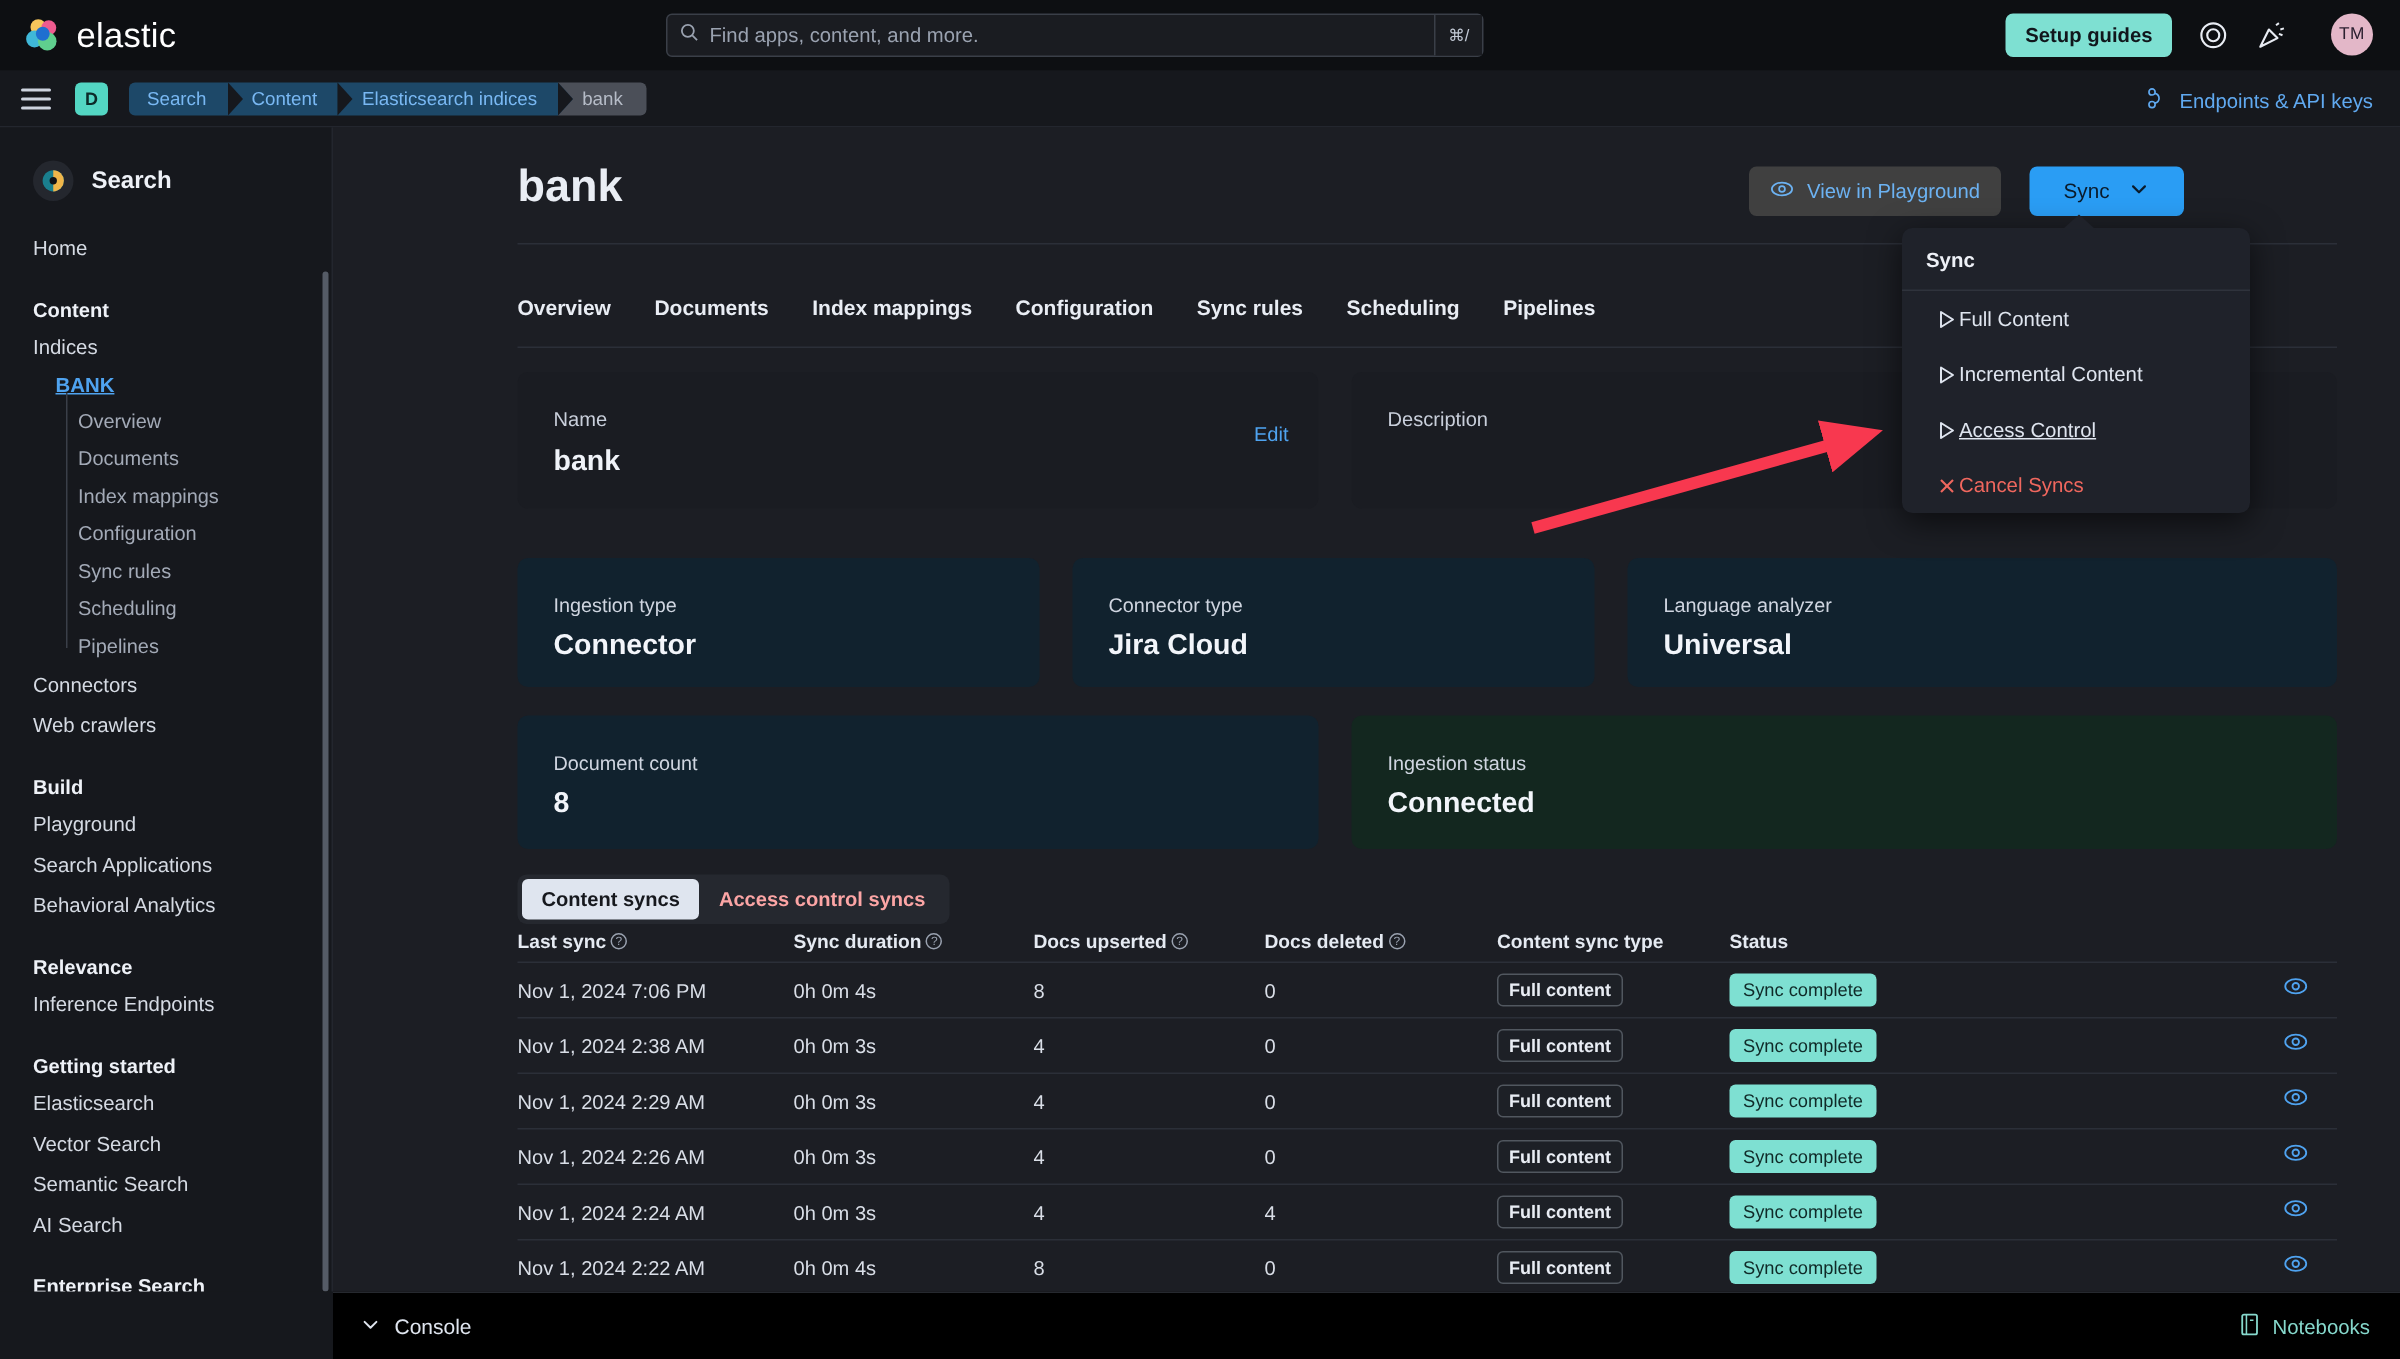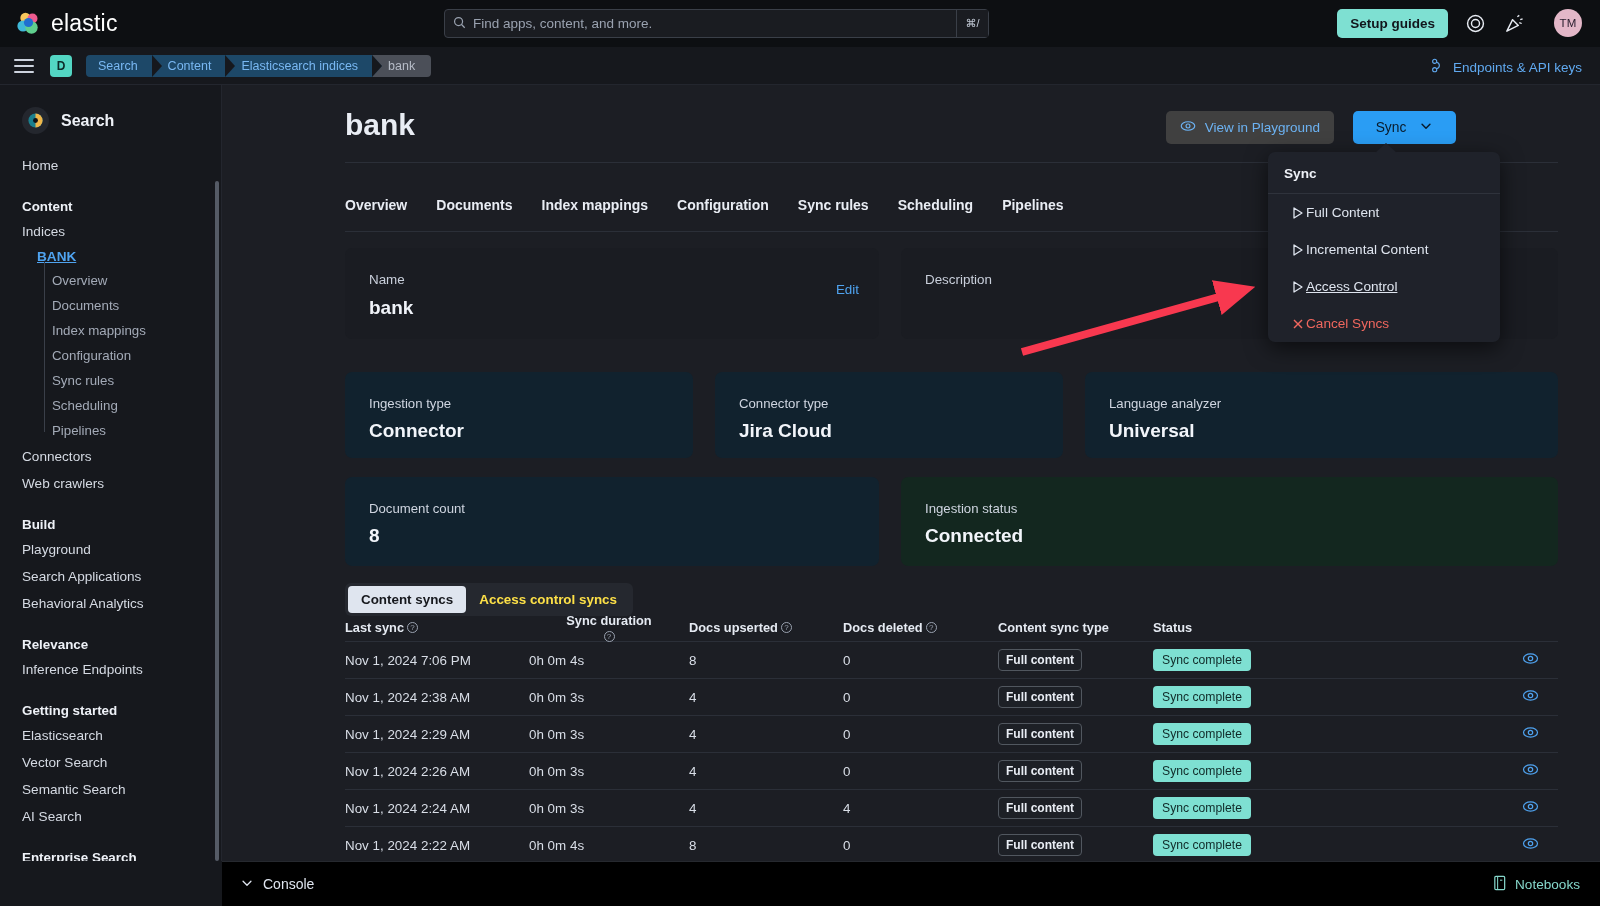--- a/index.html
+++ b/index.html
@@ -166,31 +166,31 @@
   .card-edit { position: absolute; right: 20px; top: 34px; font-size: 13.4px; color: #4fa3f0; cursor: pointer; }
 
   .card-blue { background: #11222e; }
   .card-green { background: #13271f; }
   .card-lbl-sm { font-size: 13.2px; color: #cfd5e0; }
   .card-val-lg { font-size: 19px; font-weight: 700; color: #f2f5fa; margin-top: 9px; }
 
   
   .tabtoggle { position: absolute; left: 123px; top: 498px; display: flex; background: #25282f; border-radius: 6px; padding: 3px; }
   .tabtoggle .tt {
-    font-size: 13.4px; padding: 6px 13px; border-radius: 4px; cursor: pointer; color: #fde047; font-weight:700;
+    font-size: 13.4px; padding: 6px 13px; border-radius: 4px; cursor: pointer; color: #fca5a5; font-weight:700;
   }
   .tabtoggle .tt.active { background: #dfe5ef; color: #16181d; }
 
   
   .tbl { position: absolute; left: 123px; top: 528px; width: 1213px; }
   .tr { display: flex; align-items: center; height: 37px; border-bottom: 1px solid #2b2f38; }
   .tr.head { height: 29px; border-bottom: 1px solid #2b2f38; }
   .th { font-size: 12.8px; font-weight: 700; color: #e5eaf2; display:flex; align-items:center; gap:3px;}
   .td { font-size: 13.4px; color: #d9dee7; }
-  .c1 { width: 184px; } .c2 { width: 160px; flex-direction: column; } .c3 { width: 154px; }
+  .c1 { width: 184px; } .c2 { width: 160px; } .c3 { width: 154px; }
   .c4 { width: 155px; } .c5 { width: 155px; } .c6 { width: 155px; }
   .pill-type {
     display: inline-block; border: 1px solid #51575f; border-radius: 4px;
     font-size: 12px; font-weight: 700; color: #e9edf4; padding: 3px 7px; background: #1d2026;
   }
   .pill-status {
     display: inline-block; background: #7ee0d2; color: #102a28; border-radius: 4px;
     font-size: 12.2px; padding: 4px 9px;
   }
   .eye-cell { flex: 1; display: flex; justify-content: flex-end; padding-right: 19px; }

